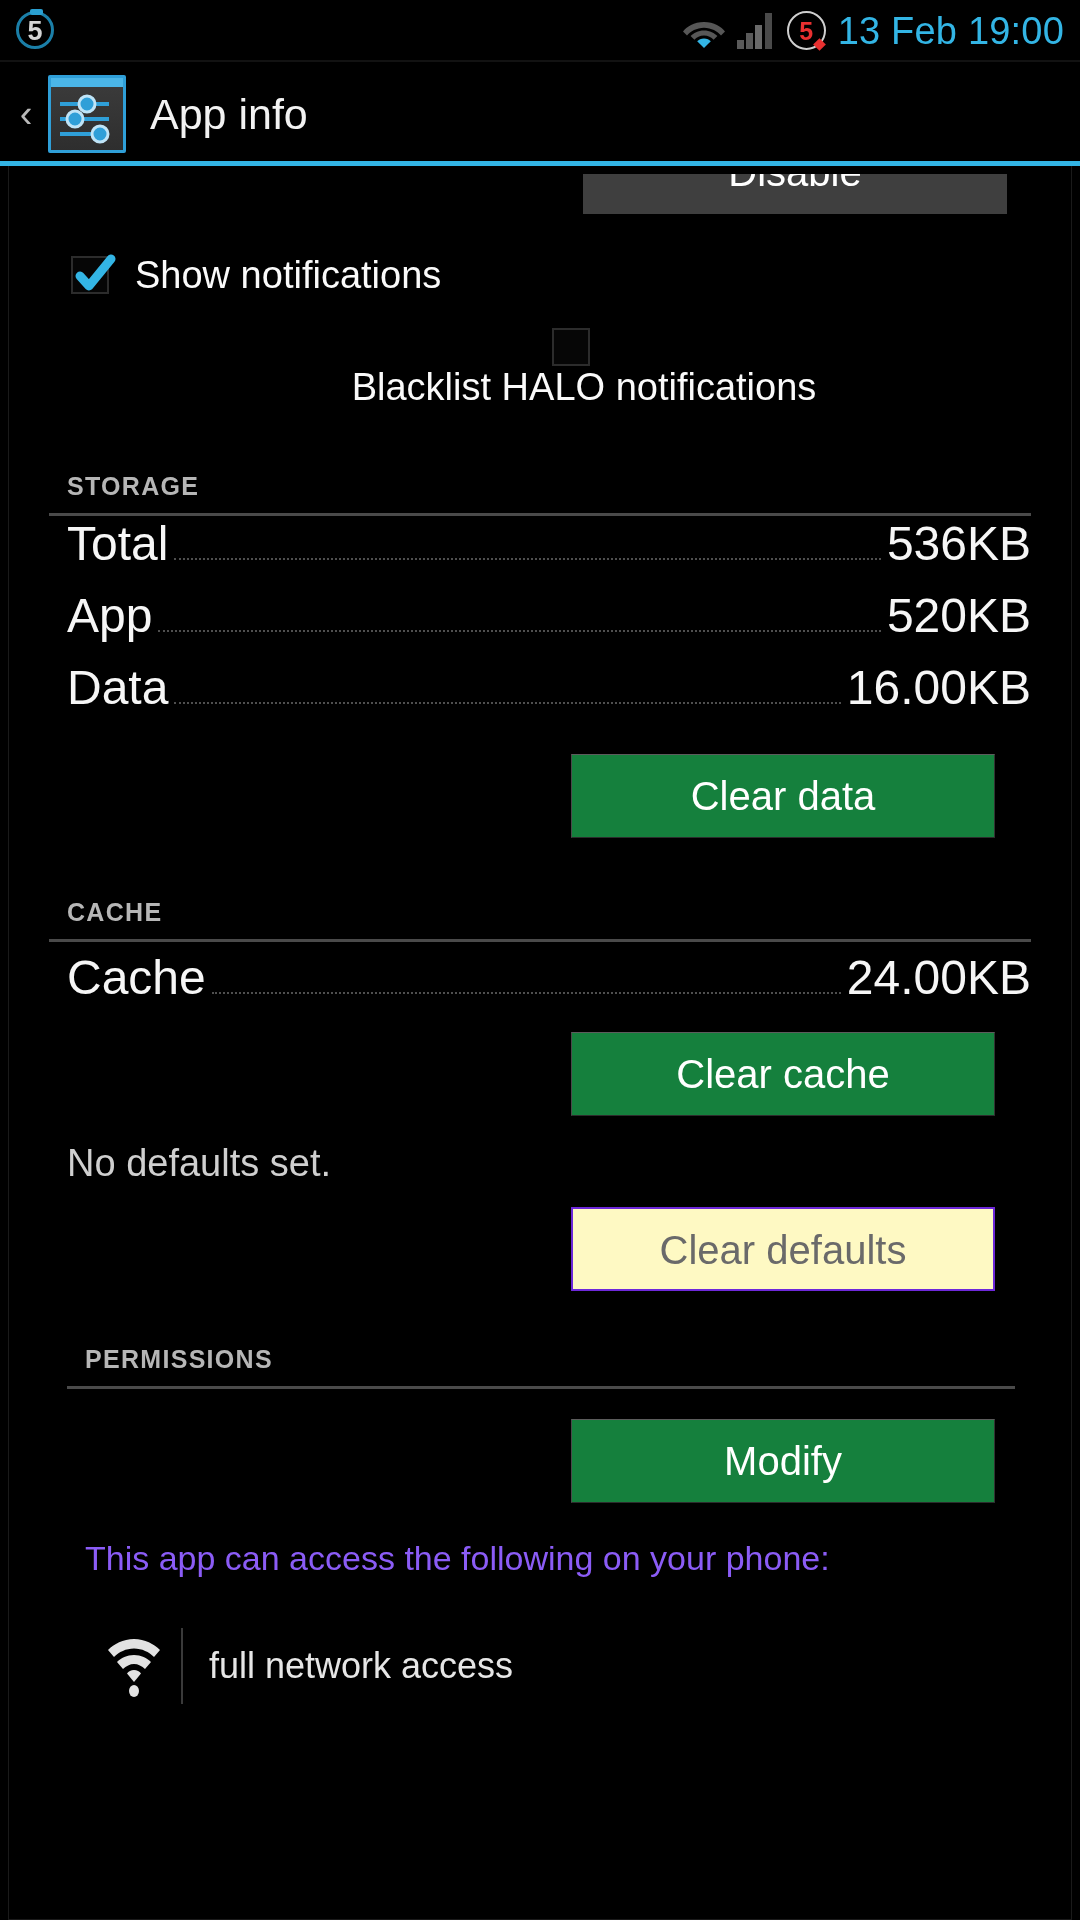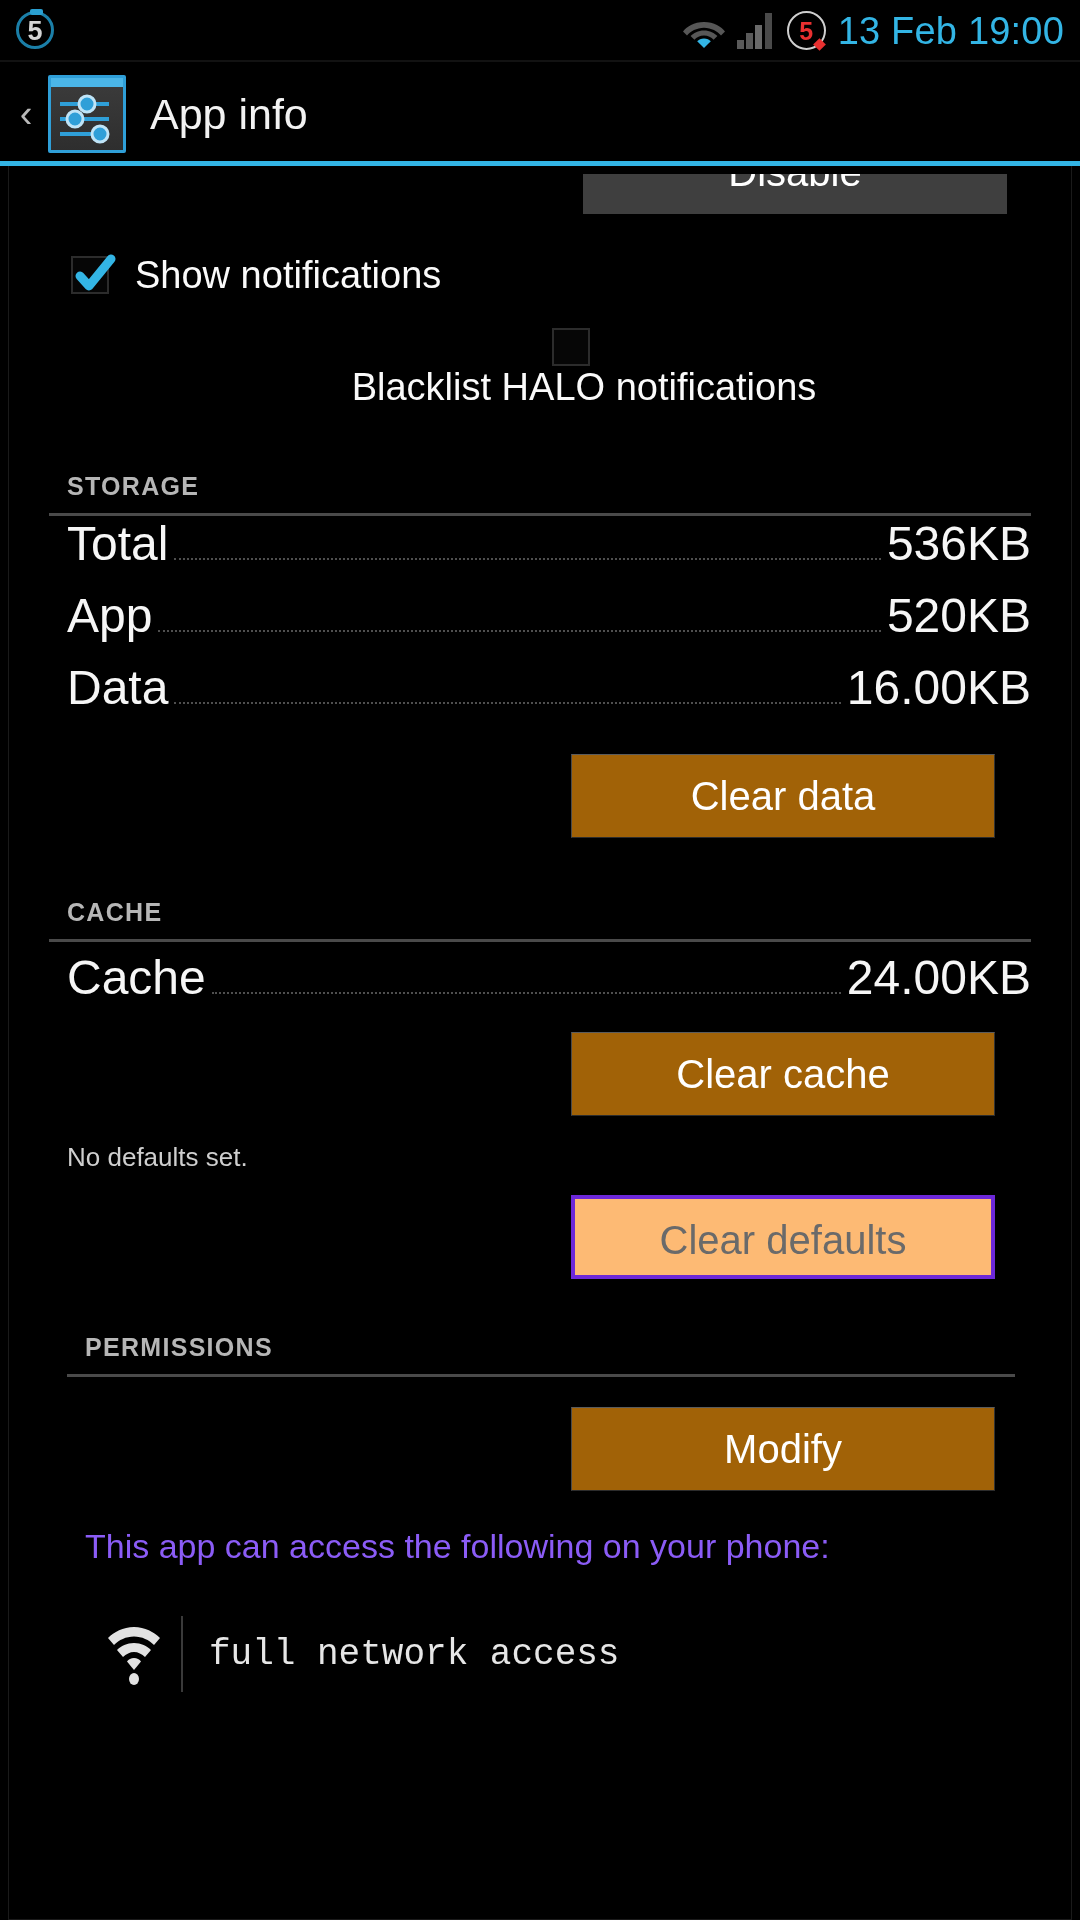--- a/index.html
+++ b/index.html
@@ -258,49 +258,48 @@
     justify-content: flex-end;
     padding-right: 76px;
   }
   .btn {
     min-width: 424px;
     height: 84px;
     line-height: 82px;
     text-align: center;
     font-size: 40px;
     color: #ffffff;
-    background: #a16207;
+    background: #15803d;
     border-top: 1px solid #5c5c5c;
     border-left: 1px solid #4a4a4a;
     border-right: 1px solid #333;
     border-bottom: 1px solid #2c2c2c;
     box-sizing: border-box;
   }
   .btn.disabled {
-    background: #fdba74;
+    background: #fef9c3;
     color: #6a6a6a;
-    border: 4px solid #6d28d9;
+    border: 2px solid #6d28d9;
   }
 
   .plain-text {
     margin: 26px 40px 0 58px;
-    font-size: 26px;
+    font-size: 38px;
     color: #cfcfcf;
   }
   .perm-intro {
     margin: 36px 40px 0 76px;
     font-size: 34px;
     color: #8b5cf6;
   }
   .perm-row {
     display: flex;
     align-items: center;
     margin: 42px 0 0 92px;
     height: 92px;
-    font-family: Liberation Mono, monospace;
   }
   .perm-icon {
     width: 66px;
     display: flex;
     justify-content: center;
     align-items: center;
     flex: 0 0 auto;
   }
   .perm-sep {
     width: 2px;

